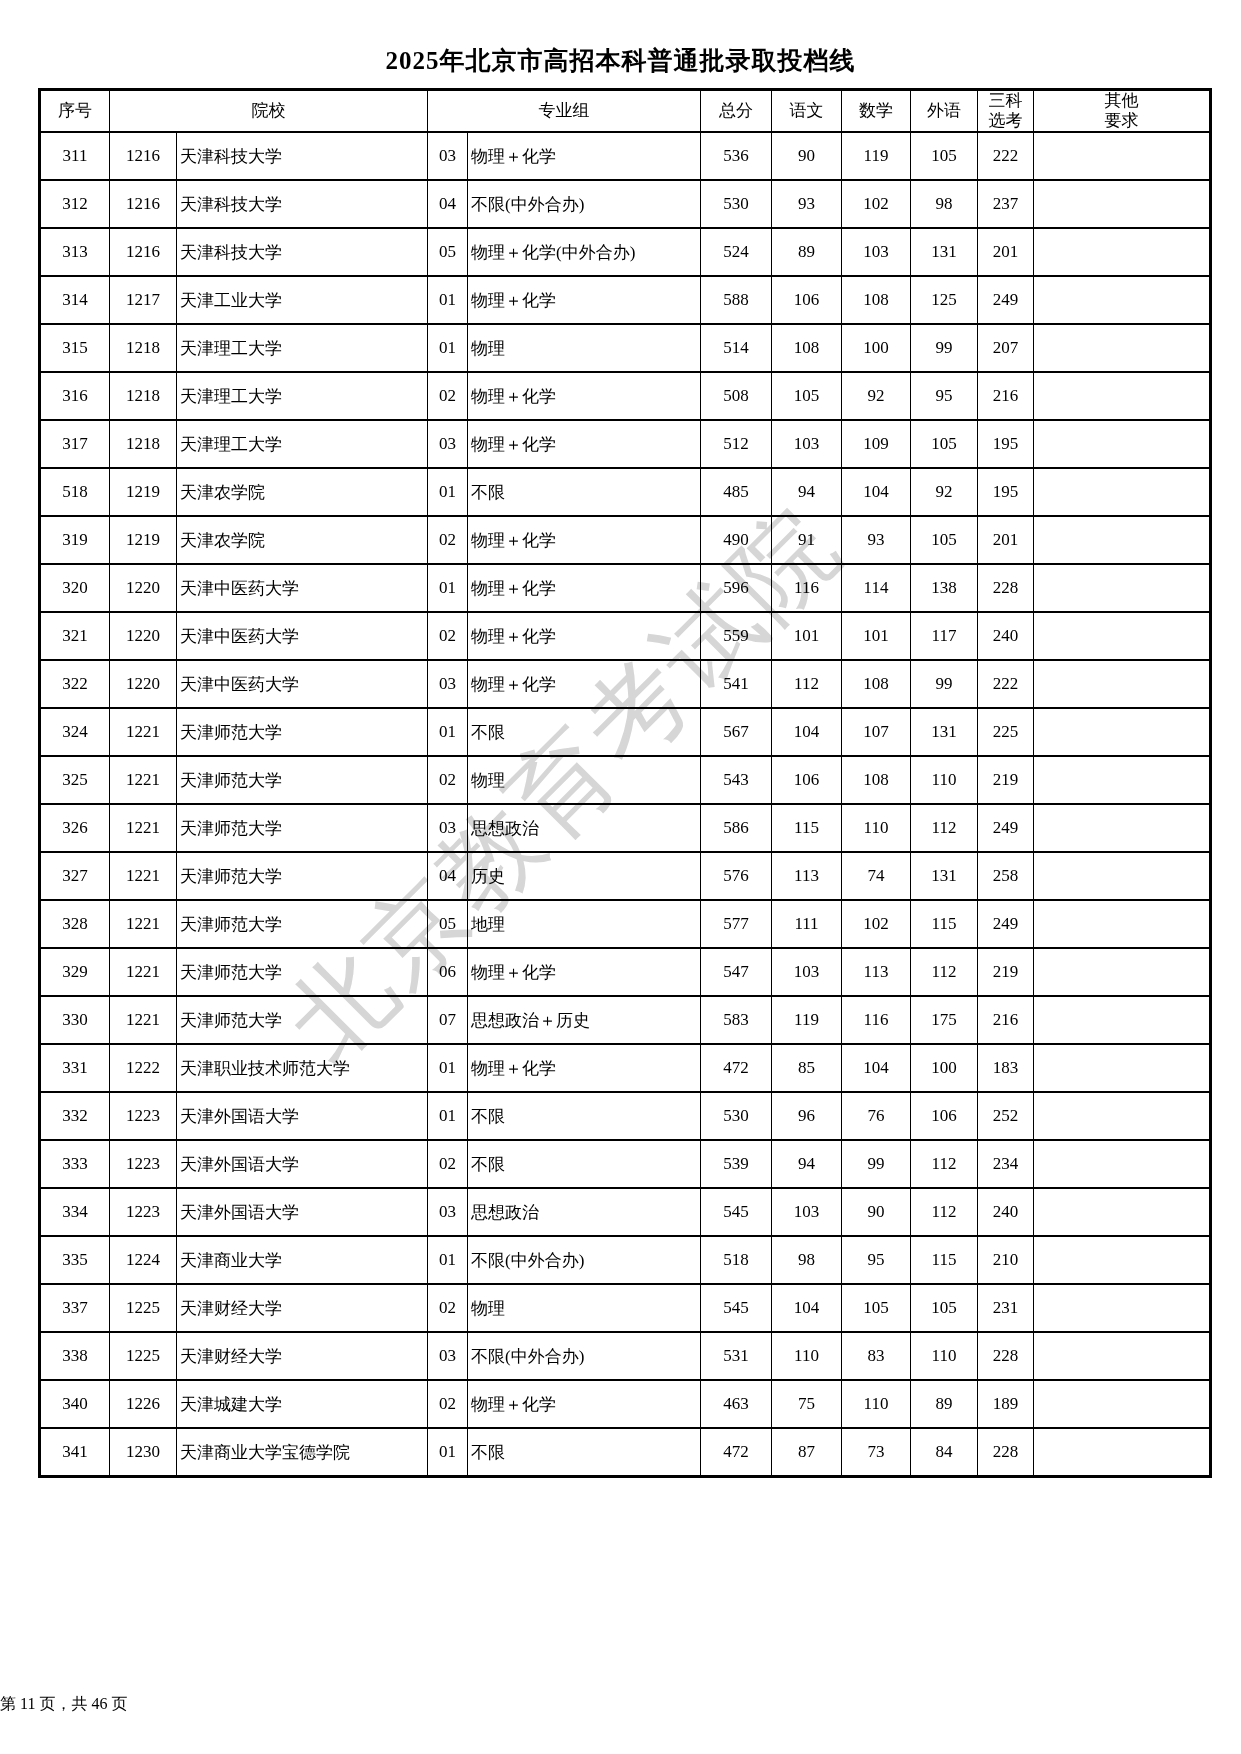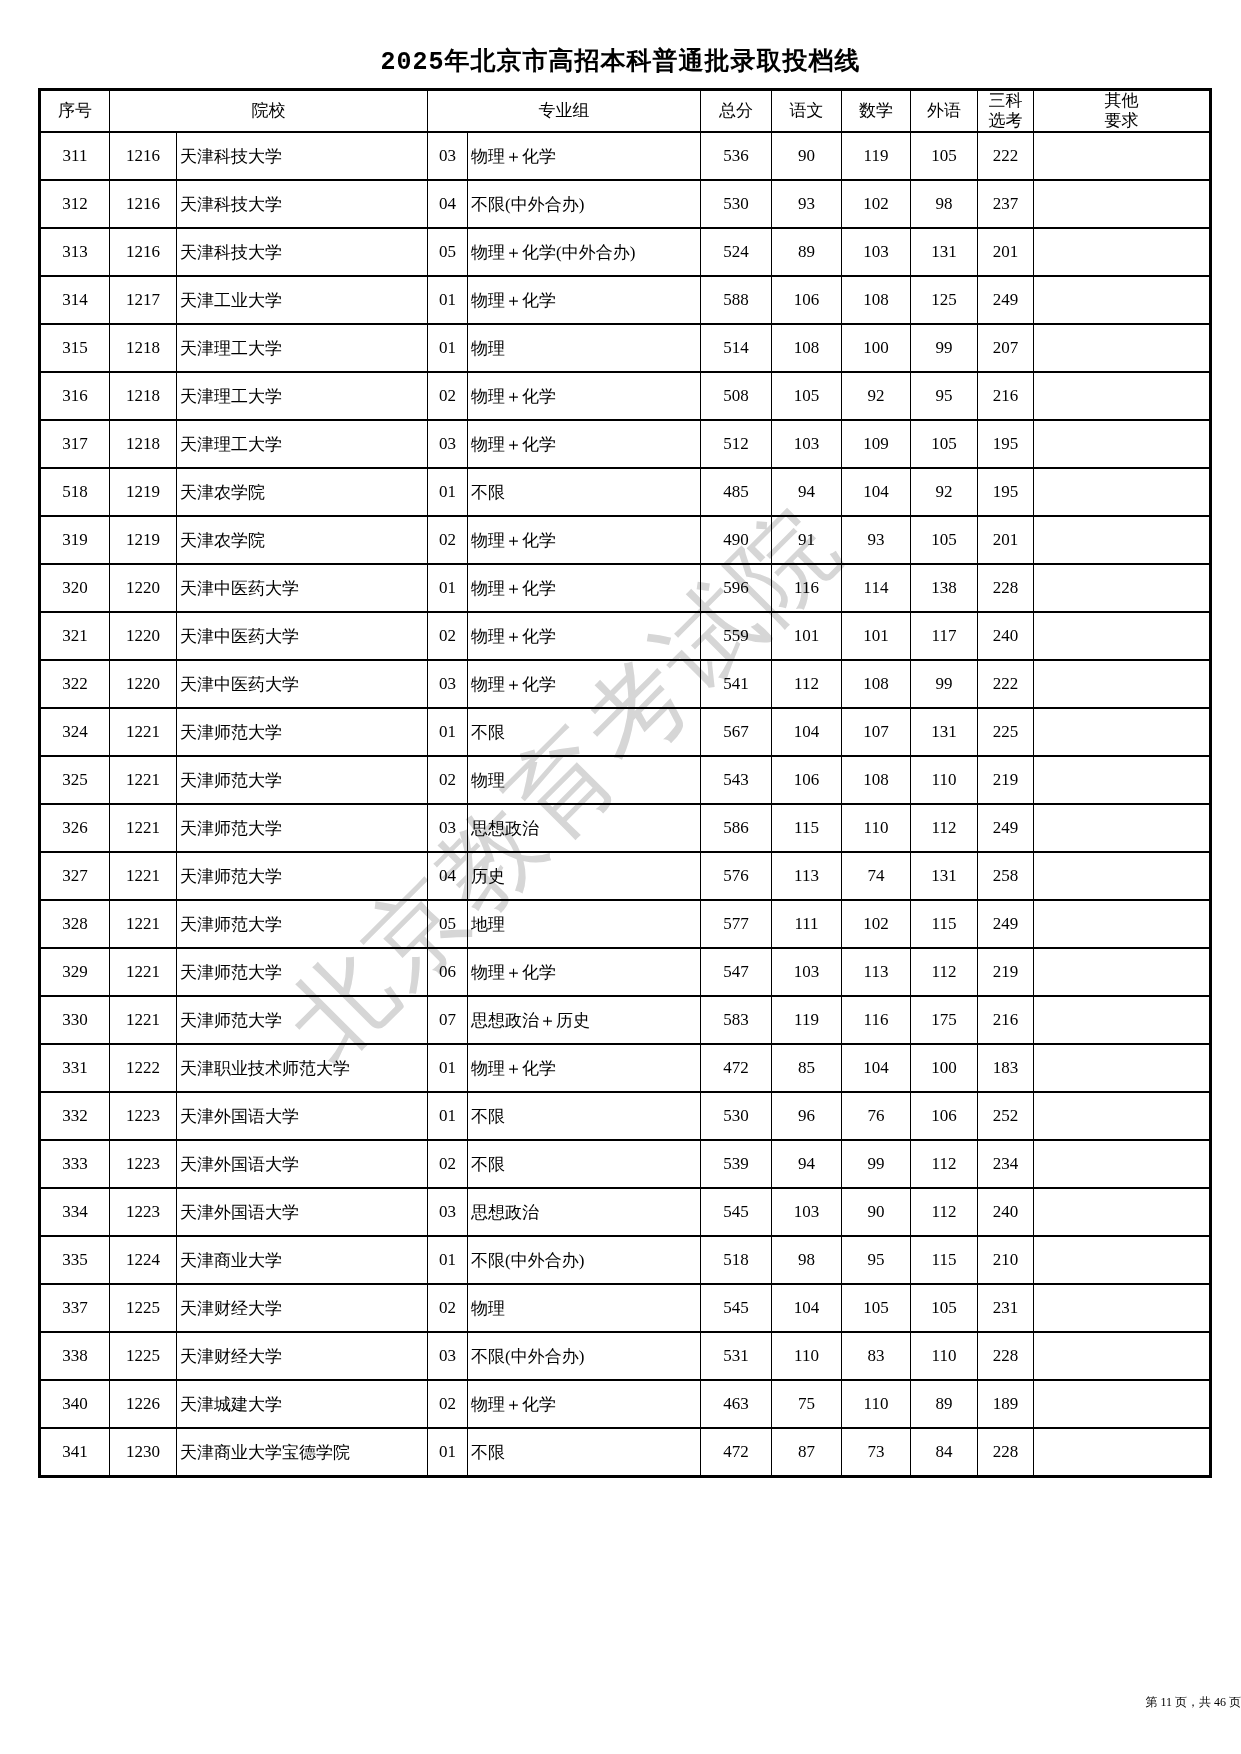--- a/index.html
+++ b/index.html
@@ -22,21 +22,21 @@
     z-index:0;
     font-family:"Liberation Serif","DejaVu Serif",serif;
   }
   .title{
     position:absolute;
     top:44px;left:0;width:100%;
     margin:0;
     text-align:center;
     font-size:25px;
     font-weight:bold;
-    font-family:Liberation Mono, monospace;
+    font-family:Liberation Serif, serif;
     z-index:2;
     letter-spacing:1px;
   }
   table.score-table{
     position:absolute;
     left:38px;top:88px;
     width:1171px;
     border-collapse:collapse;
     table-layout:fixed;
     z-index:1;
@@ -65,22 +65,22 @@
   }
   tbody td{
     height:46px;
     vertical-align:middle;
   }
   td.center{text-align:center;}
   td.left{text-align:left;padding-left:4px;}
   .footer{
     position:absolute;
     top:1694px;left:0;width:100%;
-    text-align:right;
-    font-size:12px;
+    text-align:left;
+    font-size:16px;
     z-index:2;
   }
 </style>
 </head>
 <body>
 
 <div class="page">
 
   <div class="watermark">北京教育考试院</div>
 

